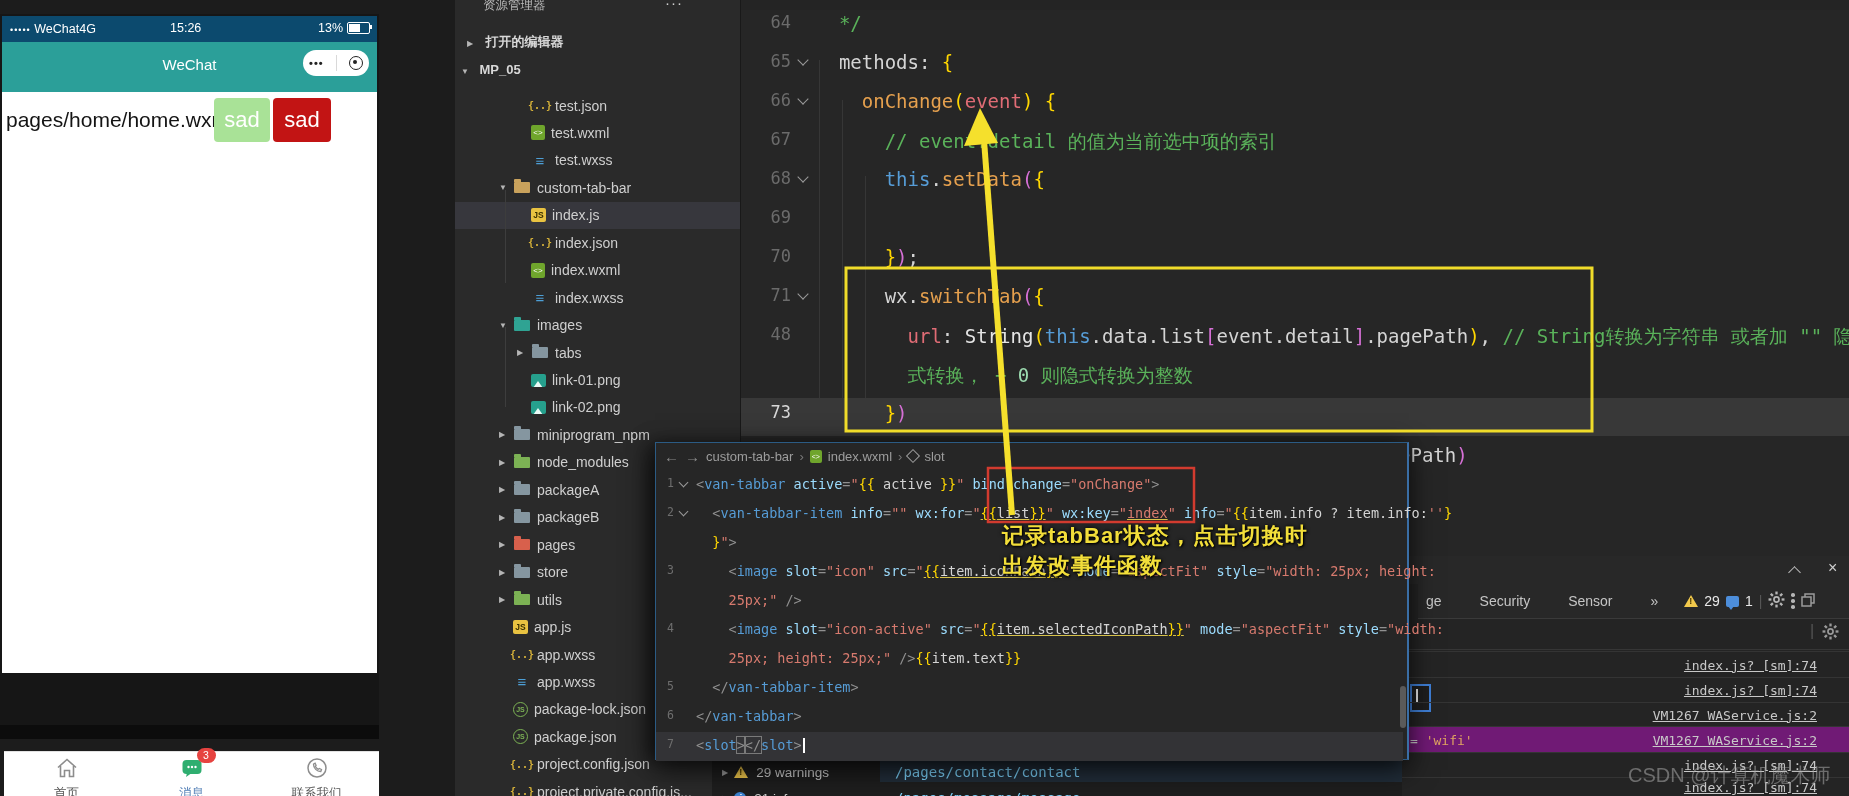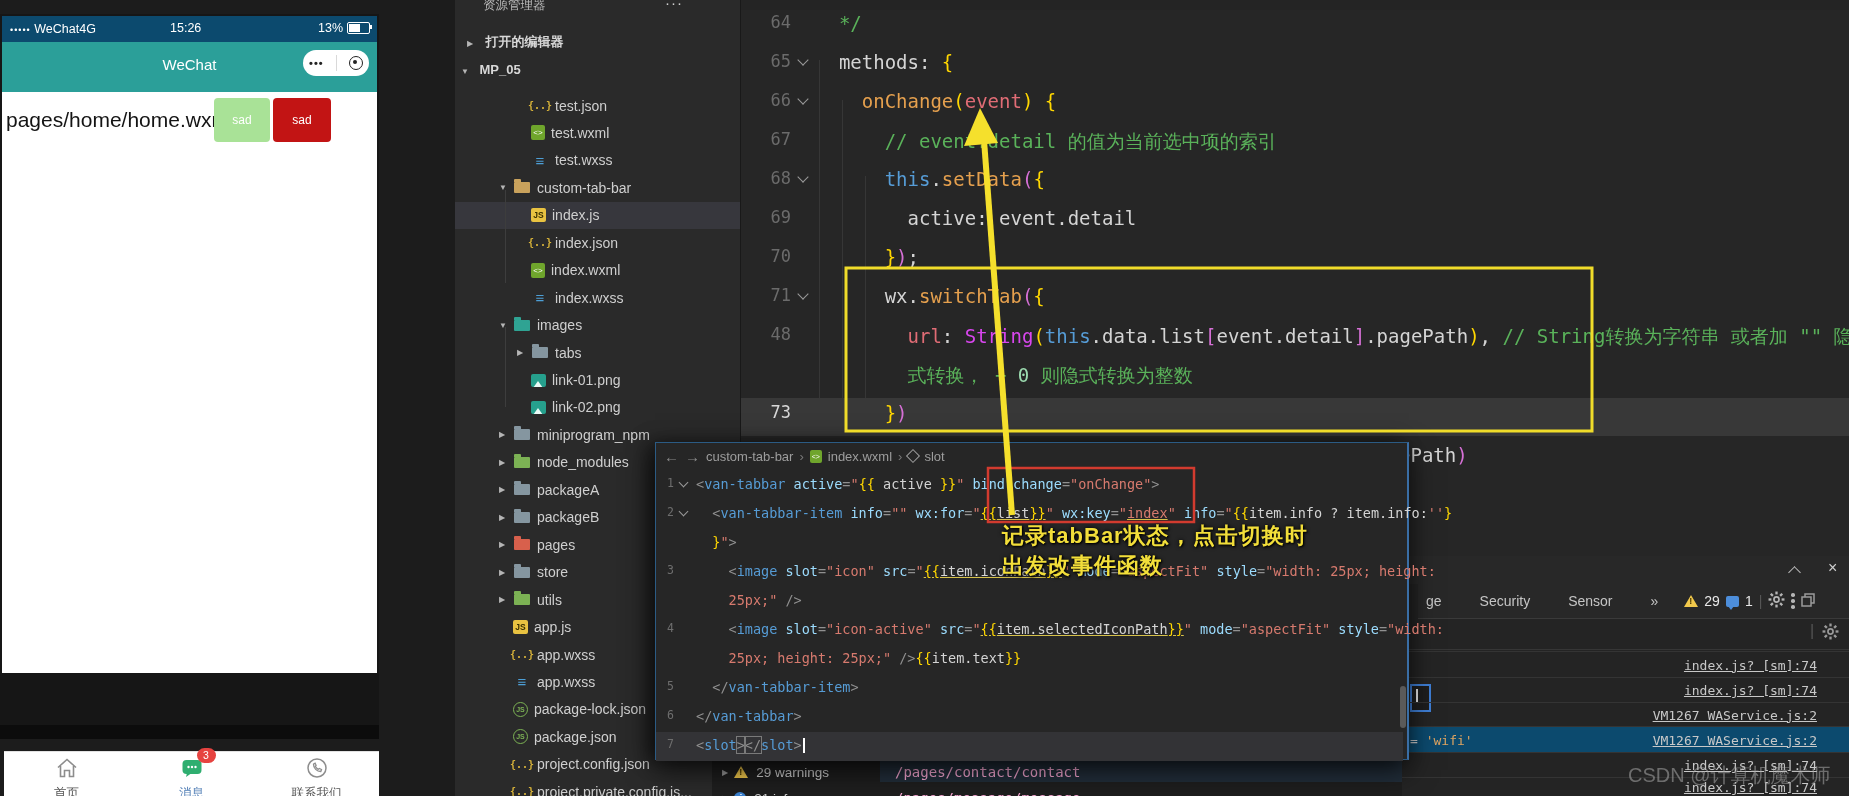--- a/index.html
+++ b/index.html
@@ -13,21 +13,21 @@
   #p-nav{left:2px;top:28px;width:375px;height:50px;background:#2b9f99;color:#fff;}
   #p-title{left:0;top:14px;width:375px;text-align:center;font-size:15px;color:#fff;}
   .capsule{left:301px;top:8px;width:66px;height:26px;background:#fff;border-radius:13px;
            display:flex;align-items:center;justify-content:space-around;}
   .capsule .dots{color:#222;font-size:11px;letter-spacing:1px;font-weight:bold;}
   .capsule .sep{width:1px;height:16px;background:#d9d9d9;}
   .ring{width:12px;height:12px;border:1.6px solid #222;border-radius:50%;position:relative;}
   .ring::after{content:"";position:absolute;left:3px;top:3px;width:4px;height:4px;border-radius:50%;background:#222;}
   #p-body{left:2px;top:78px;width:375px;height:581px;background:#fff;}
   #p-path{left:4px;top:16px;font-size:21px;color:#141414;}
-  .sadbtn{top:6px;height:44px;border:none;border-radius:4px;color:#fff;font-size:12px;
+  .sadbtn{top:6px;height:44px;border:none;border-radius:4px;color:#fff;font-size:22px;
           font-family:"Liberation Sans",sans-serif;}
   #p-tabbar{left:2px;top:659px;width:375px;height:50px;background:#fff;border-top:1px solid #e2e2e2;display:flex;}
   .ptab{flex:1;display:flex;flex-direction:column;align-items:center;padding-top:4px;position:relative;}
   .ptab .lbl{font-size:12.5px;margin-top:1px;}
   .badge{position:absolute;top:-4px;left:54%;min-width:15px;height:15px;background:#e64340;color:#fff;
          border-radius:8px;font-size:10.5px;text-align:center;line-height:15px;padding:0 2px;}
   #p-bottom{left:0;top:711px;width:379px;height:14px;background:#0c0c0c;}
   .battery{width:21px;height:10px;border:1px solid #fff;border-radius:2px;position:relative;margin-left:4px;}
   .battery::before{content:"";position:absolute;left:1px;top:1px;bottom:1px;width:11px;background:#fff;}
   .battery::after{content:"";position:absolute;right:-3px;top:2px;width:2px;height:4px;background:#fff;}
@@ -57,21 +57,21 @@
   .code-row .band{position:absolute;left:0;top:-4px;width:1109px;height:38px;background:#383838;}
   .lnum{position:absolute;left:0;width:50px;text-align:right;color:#6b6b6b;
         font:17px "DejaVu Sans Mono",monospace;}
   .lnum.cur{color:#d8d8d8;}
   .foldchev{position:absolute;left:58px;top:5px;width:7px;height:7px;border-right:1.6px solid #9a9a9a;
         border-bottom:1.6px solid #9a9a9a;transform:rotate(45deg);}
   pre.code{position:absolute;left:75px;margin:0;font:19px "DejaVu Sans Mono",monospace;white-space:pre;}
   pre.pcode{font:13.5px "DejaVu Sans Mono",monospace;}
   .tk.cm{color:#5ab25a}.tk.fn{color:#e5a04e}.tk.prm{color:#e06c75}.tk.b1{color:#ffd700}
   .tk.b2{color:#d670d6}.tk.blu{color:#569cd6}.tk.w{color:#d4d4d4}.tk.pr{color:#e06c75}
-  .tk.yl{color:#d946ef}.tk.nm{color:#9cdcb0}.tk.pu{color:#909090}.tk.tg{color:#569cd6}
+  .tk.yl{color:#e5e5e5}.tk.nm{color:#9cdcb0}.tk.pu{color:#909090}.tk.tg{color:#569cd6}
   .tk.at{color:#9cdcfe}.tk.st{color:#d77a6e}.tk.ib{color:#ffd700}
   .tk.u{text-decoration:underline;text-decoration-color:#d6c14a;}
   .tk.mb{outline:1px solid #7a7a7a;}
   .iguide{position:absolute;width:1px;background:#363636;}
   
   #panel{left:655px;top:442px;width:751px;height:316px;background:#262626;z-index:30;
          border:1px solid #2b5b84;border-right:2px solid #3a6ea5;box-shadow:0 10px 26px rgba(0,0,0,.65), -8px 0 18px rgba(0,0,0,.45);}
   #crumb{left:8px;top:3px;height:20px;display:flex;align-items:center;color:#9d9d9d;font-size:13px;gap:6px;}
   #crumb .nav{color:#8a8a8a;font-size:15px;}
   #crumb .mini-wxml{display:inline-flex;width:12px;height:13px;background:#6fa52c;color:#fff;font-size:7px;
@@ -93,30 +93,30 @@
   .warn-tri{width:0;height:0;border-left:7px solid transparent;border-right:7px solid transparent;
             border-bottom:12px solid #f2c94c;position:relative;display:inline-block;}
   .warn-tri::after{content:"!";position:absolute;left:-2px;top:1px;font-size:9px;color:#4c3a00;font-weight:bold;}
   .blue-chat{display:inline-block;width:13px;height:11px;background:#4d8edb;border-radius:2px;position:relative;}
   .blue-chat::after{content:"";position:absolute;left:2px;bottom:-3px;border-left:3px solid transparent;
             border-right:3px solid transparent;border-top:4px solid #4d8edb;}
   .kebab{display:inline-block;width:4px;}
   .kebab i{display:block;width:3.5px;height:3.5px;border-radius:50%;background:#b5b5b5;margin:2.5px 0;}
   .crow{position:absolute;left:0;width:447px;border-top:1px solid #343434;display:flex;align-items:center;
         font:13px "DejaVu Sans Mono",monospace;}
-  .crow.hl{background:#0c4a6e;}
+  .crow.hl{background:#701a75;}
   .crow .src{position:absolute;right:32px;color:#c8c8c8;text-decoration:underline;}
   .crow .msg{margin-left:8px;color:#cccccc;}
   .crow .msg .q{color:#e0a561;}
   #filterbox{left:8px;top:66px;width:17px;height:24px;border:2px solid #3f7fd6;background:#1e1e1e;}
   #filterbox i{display:block;width:1.5px;height:14px;background:#e8e8e8;margin:3px 0 0 4px;}
   
   #problems{left:712px;top:758px;width:690px;height:38px;background:#1e1e1e;z-index:6;}
   .probrow{position:absolute;left:0;width:690px;height:24px;display:flex;align-items:center;font-size:13.5px;color:#cfcfcf;}
-  .probrow .path{position:absolute;left:183px;font:14px "DejaVu Sans Mono",monospace;color:#f9a8d4;}
+  .probrow .path{position:absolute;left:183px;font:14px "DejaVu Sans Mono",monospace;color:#7dd3fc;}
   .info-dot{display:inline-block;width:12px;height:12px;border-radius:50%;background:#3b82d0;color:#fff;
             font-size:9px;text-align:center;line-height:12px;font-style:italic;font-weight:bold;}
   .disc{font-size:8px;color:#9a9a9a;margin:0 6px 0 10px;}
   
   #overlay{left:0;top:0;width:1849px;height:796px;z-index:40;pointer-events:none;}
   .note{position:absolute;color:#f2de3a;font-size:22px;font-weight:bold;
         text-shadow:0 0 4px #000,1px 1px 2px #000;letter-spacing:1px;}
   #watermark{left:1628px;top:762px;color:rgba(170,170,170,.55);font-size:20px;z-index:45;text-align:right;}
 </style>
 </head>
@@ -369,21 +369,20 @@
           <span class="lnum">67</span>
           <pre class="code"><span class="tk cm">      // event.detail 的值为当前选中项的索引</span></pre>
         </div>
         <div class="code-row" style="top: 168px;">
           <span class="lnum">68</span>
           <span class="foldchev"></span>
           <pre class="code"><span class="tk w">      </span><span class="tk blu">this</span><span class="tk w">.</span><span class="tk fn">setData</span><span class="tk b2">(</span><span class="tk b1">{</span></pre>
         </div>
         <div class="code-row" style="top: 207px;">
           <span class="lnum">69</span>
-          <pre class="code"><span class="tk w">        active: event.detail</span></pre>
         </div>
         <div class="code-row" style="top: 246px;">
           <span class="lnum">70</span>
           <pre class="code"><span class="tk b1">      }</span><span class="tk b2">)</span><span class="tk w">;</span></pre>
         </div>
         <div class="code-row" style="top: 285px;">
           <span class="lnum">71</span>
           <span class="foldchev"></span>
           <pre class="code"><span class="tk w">      wx.</span><span class="tk fn">switchTab</span><span class="tk b2">(</span><span class="tk b1">{</span></pre>
         </div>

